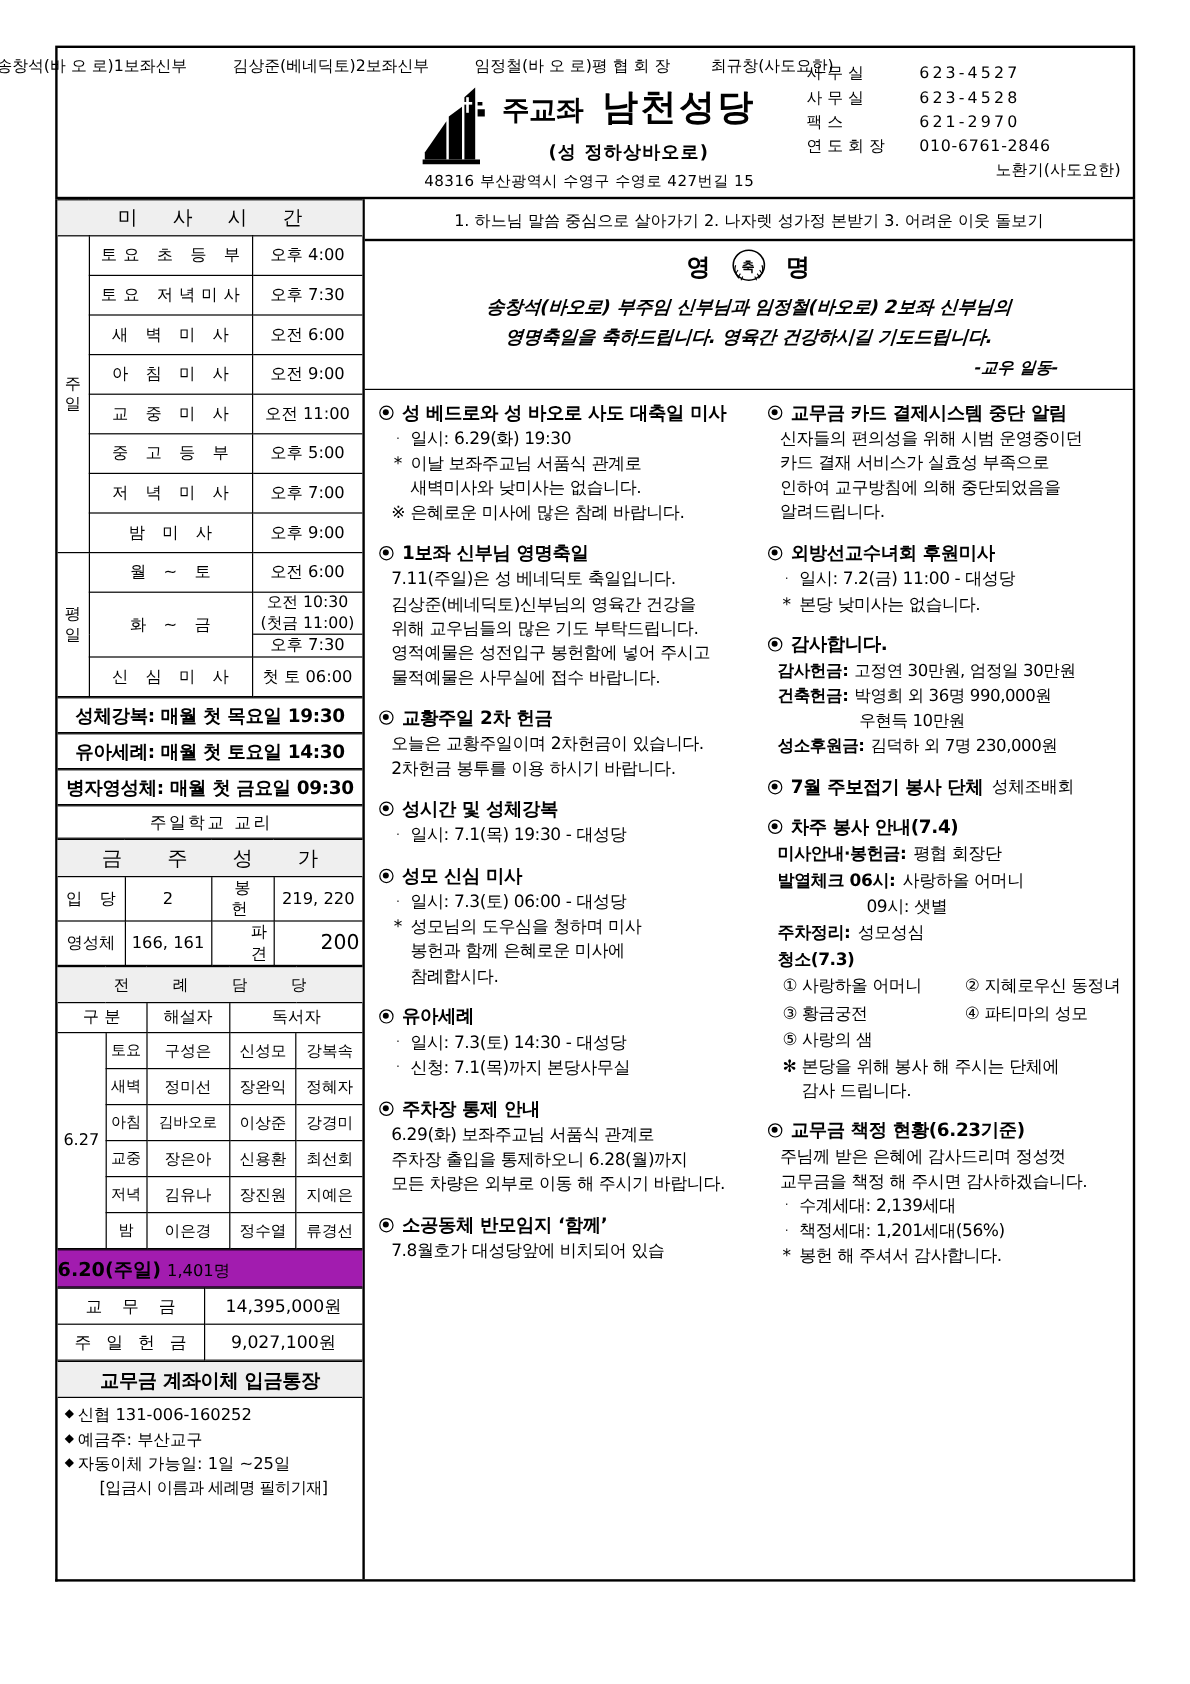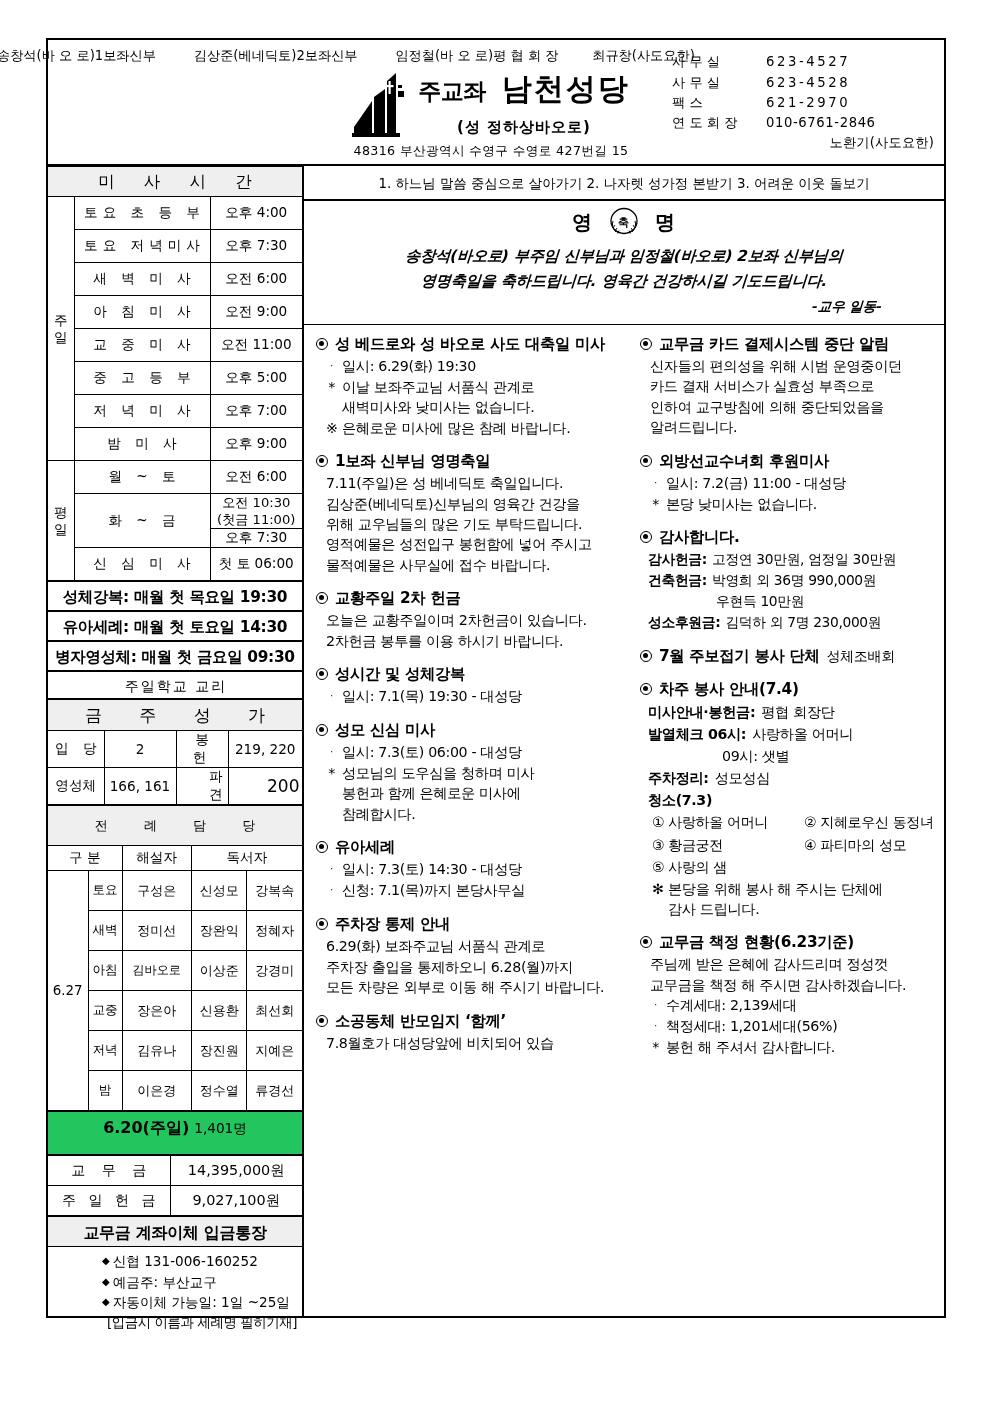--- a/index.html
+++ b/index.html
@@ -237,40 +237,40 @@
     font-size: 15.4px; height: 30px;
     line-height: 30px;
     letter-spacing: -0.3px;
   }
   .plainrow {
     border: 1.2px solid #000; border-left: none; border-right: none;
     text-align: center; font-size: 14px; height: 28px; line-height: 28px;
     letter-spacing: 2px; text-indent: 2px;
   }
 
-  .lit td { font-size: 13px; height: 40px; }
+  .lit td { font-size: 13px; height: 30px; }
   .lit .hcell { font-size: 13.6px; height: 25px; }
   .lit .dcol { width: 40px; font-size: 13.4px; }
   .lit .tcol { width: 34px; font-size: 12.6px; }
 
   .sum-head {
-    background: #22c55e;
+    background: #a21caf;
     border: 1.2px solid #000; border-left: none; border-right: none;
-    text-align: center; height: 44px; line-height: 31px;
+    text-align: left; height: 32px; line-height: 31px;
   }
   .sum-head .big { font-size: 16px; font-weight: bold; }
   .sum-head .sm { font-size: 13.6px; }
 
   .acct-head {
     background: #efefef;
     border-top: 1.2px solid #000; border-bottom: 1.2px solid #000;
     text-align: center; font-weight: bold; font-size: 16px;
     height: 31px; line-height: 31px; letter-spacing: -0.3px;
   }
-  .acct-body { padding: 4px 0 0 6px; font-size: 13.6px; line-height: 20.6px; margin-left: 48px; }
+  .acct-body { padding: 4px 0 0 6px; font-size: 13.6px; line-height: 20.6px; }
   .acct-body .d { font-size: 10px; vertical-align: 2px; margin-right: 3px;}
   .acct-note { text-align: center; font-size: 13.4px; letter-spacing: -0.4px; }
 </style>
 </head>
 <body>
 
 <div class="page">
 
   <div class="masthead">
 

